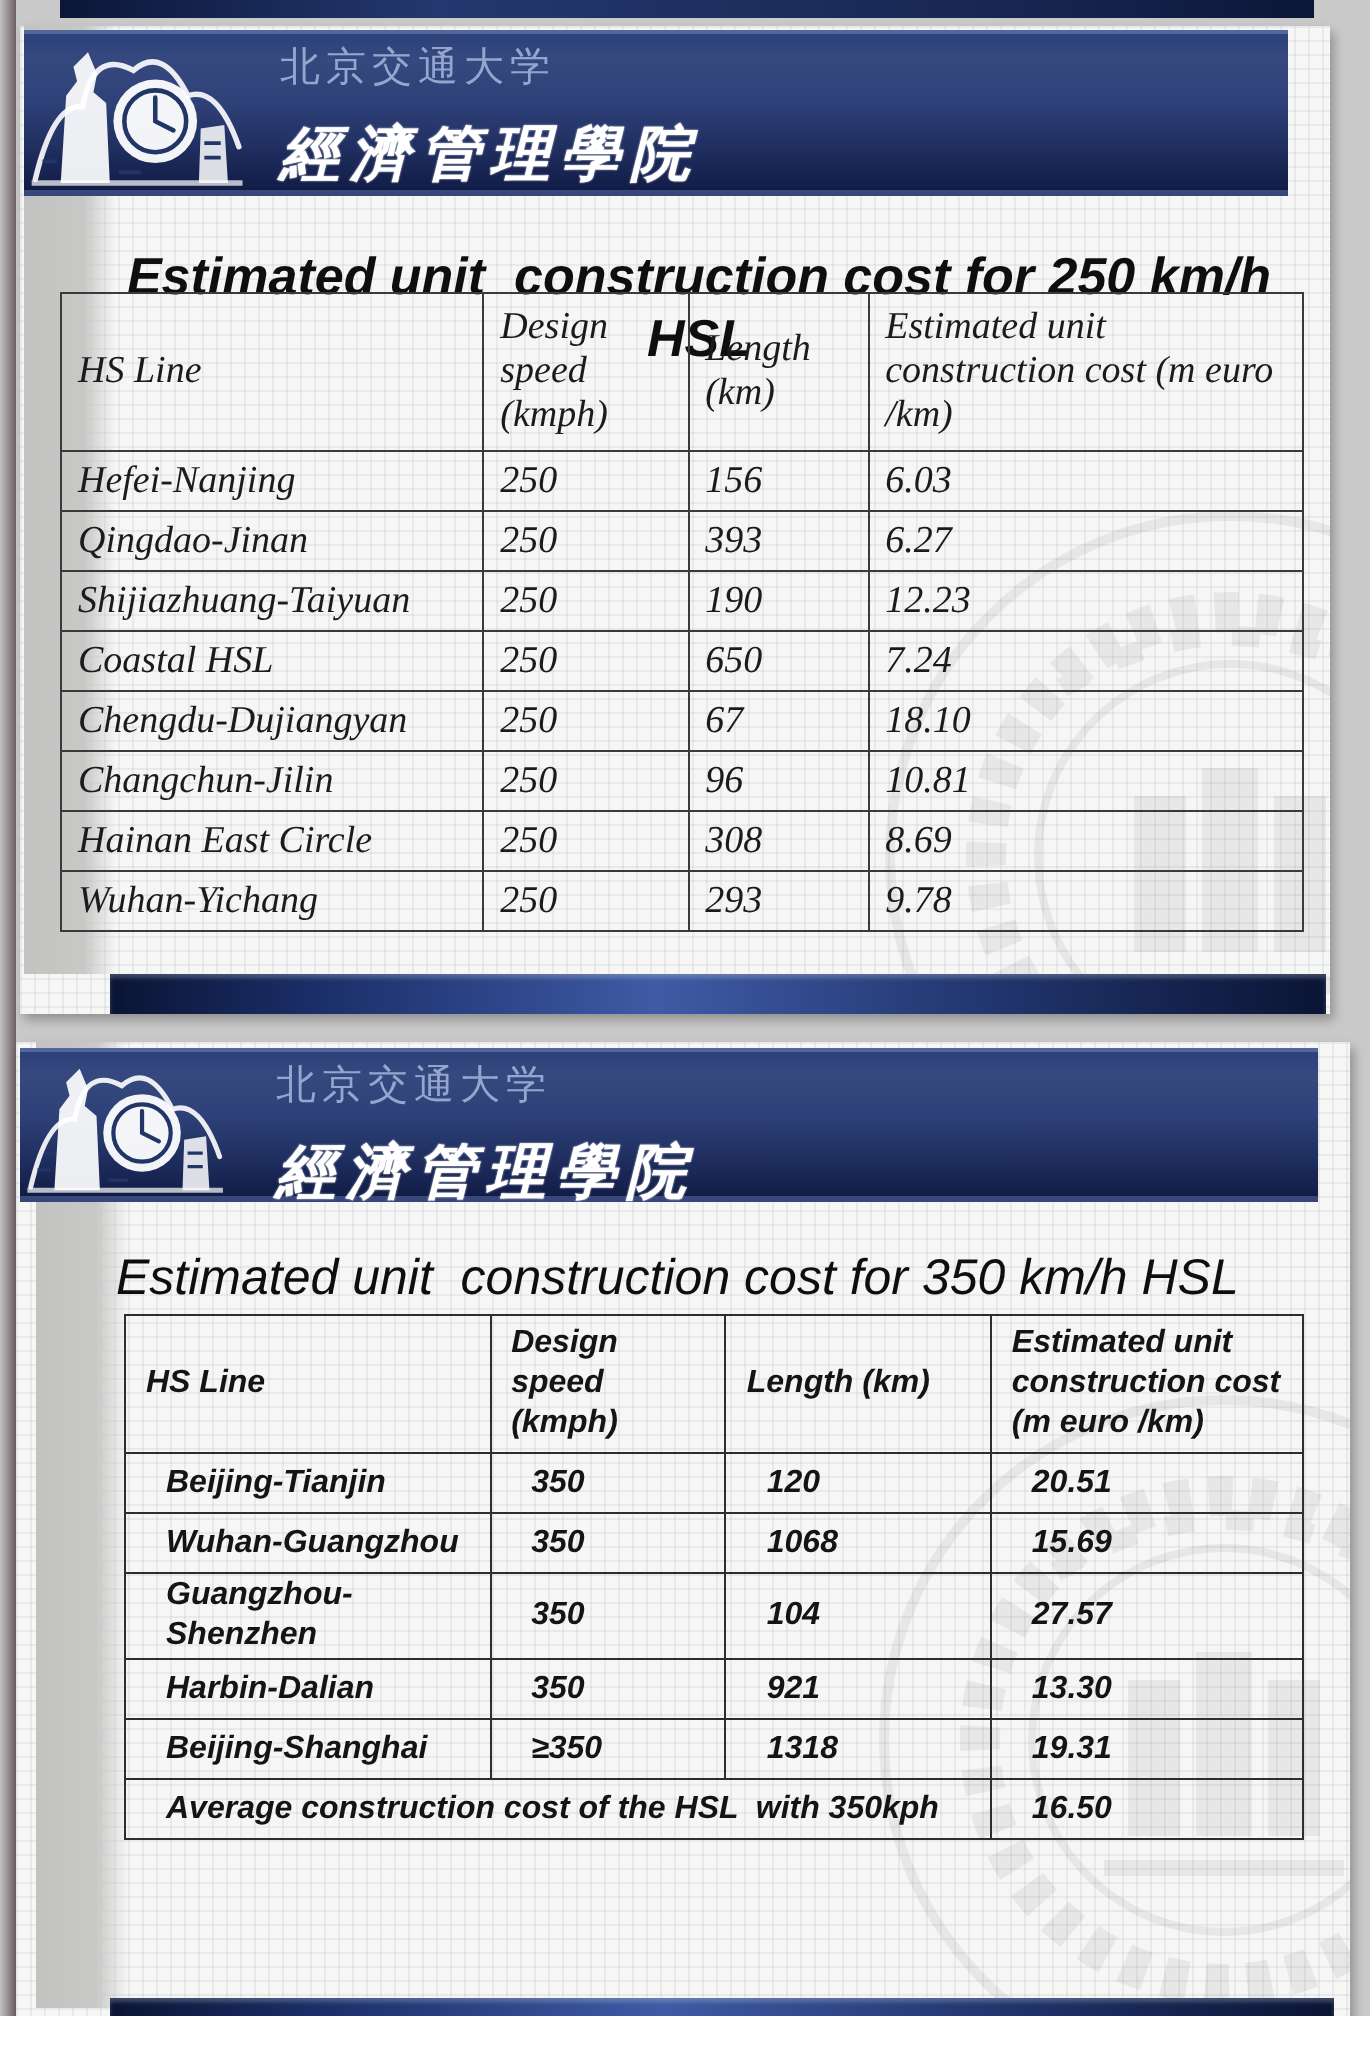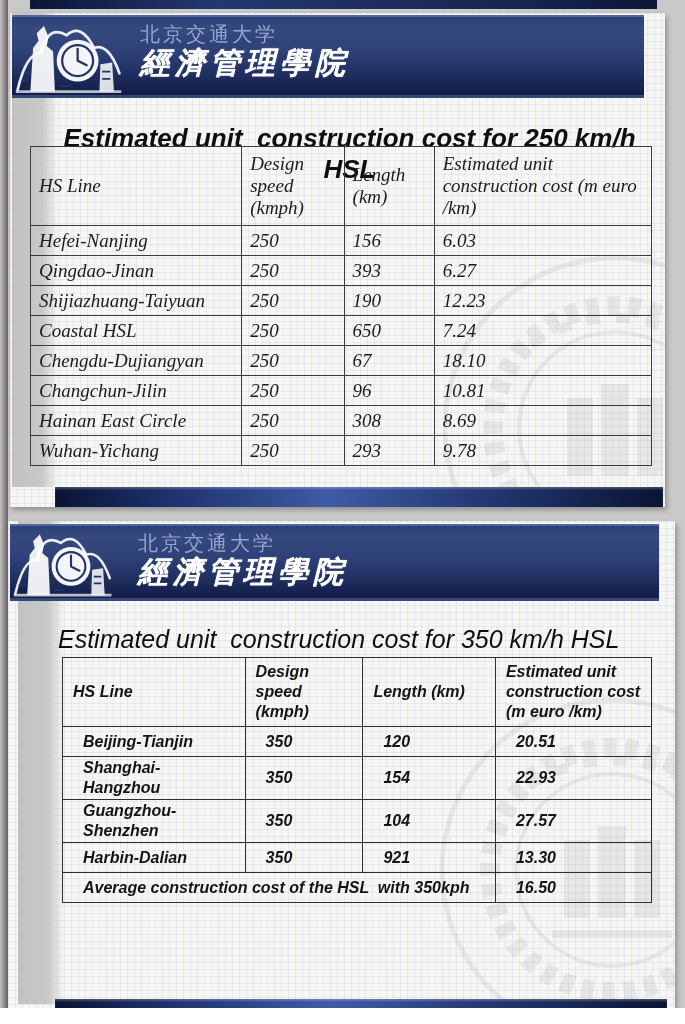--- a/index.html
+++ b/index.html
@@ -22,21 +22,21 @@
   .slide2 .band{left:10px;}
   .banner{position:absolute;
         background:linear-gradient(180deg,#2a4078 0%,#36497f 18%,#2d4077 45%,#1f2e5f 72%,#131f4a 93%,#0e1840 100%);
         box-shadow:inset 0 2px 0 rgba(130,150,200,.45), inset 0 -3px 0 rgba(90,110,170,.55);}
   .slide1 .banner{left:2px;top:2px;width:632px;height:83px;}
   .slide2 .banner{left:2px;top:3px;width:649px;height:77px;}
   .logo{position:absolute;left:2px;top:2px;height:92%;}
   .cn-wrap{position:absolute;left:128px;top:8px;line-height:1.15;}
   .cn-univ{color:#94a6cd;font-size:20px;letter-spacing:3px;}
   .cn-school{color:#ffffff;font-size:30px;font-weight:bold;font-style:italic;
-        font-family:"DejaVu Serif",serif;letter-spacing:5px;margin-top:0;
+        font-family:"DejaVu Serif",serif;letter-spacing:5px;margin-top:15px;
         text-shadow:0 0 1px #fff;}
   .title{position:absolute;font-style:italic;color:#0e0e0e;white-space:pre-wrap;}
   .slide1 .title{left:24px;top:93px;font-size:26px;font-weight:bold;text-align:center;}
   .slide2 .title{left:50px;top:87px;font-size:25px;font-weight:normal;}
   table.tbl{position:absolute;border-collapse:collapse;table-layout:fixed;background:transparent;}
   .slide1 table.tbl{left:20px;top:133px;width:622px;
         font-family:"Liberation Serif",serif;font-style:italic;font-size:19px;color:#1b1b1b;}
   .slide1 .tbl th,.slide1 .tbl td{border:1px solid #3a3a3a;padding:1px 8px;
         vertical-align:middle;text-align:left;font-weight:normal;line-height:1.15;}
   .slide1 .tbl th{height:76px;}
@@ -213,36 +213,42 @@
         <th>Length (km)</th>
         <th>Estimated unit construction cost (m euro /km)</th>
       </tr>
       <tr>
         <td>Beijing-Tianjin</td>
         <td>350</td>
         <td>120</td>
         <td>20.51</td>
       </tr>
       <tr>
-        <td>Shanghai-Hangzhou</td>
-        <td>350</td>
-        <td>154</td>
-        <td>22.93</td>
+        <td>Wuhan-Guangzhou</td>
+        <td>350</td>
+        <td>1068</td>
+        <td>15.69</td>
       </tr>
       <tr>
         <td>Guangzhou-Shenzhen</td>
         <td>350</td>
         <td>104</td>
         <td>27.57</td>
       </tr>
       <tr>
         <td>Harbin-Dalian</td>
         <td>350</td>
         <td>921</td>
         <td>13.30</td>
+      </tr>
+      <tr>
+        <td>Beijing-Shanghai</td>
+        <td>≥350</td>
+        <td>1318</td>
+        <td>19.31</td>
       </tr>
       <tr>
         <td colspan="3" class="footer-label">Average construction cost of the HSL  with 350kph</td>
         <td>16.50</td>
       </tr>
     </tbody>
       </table>
 
     <div class="bbar"></div>
   </section>

